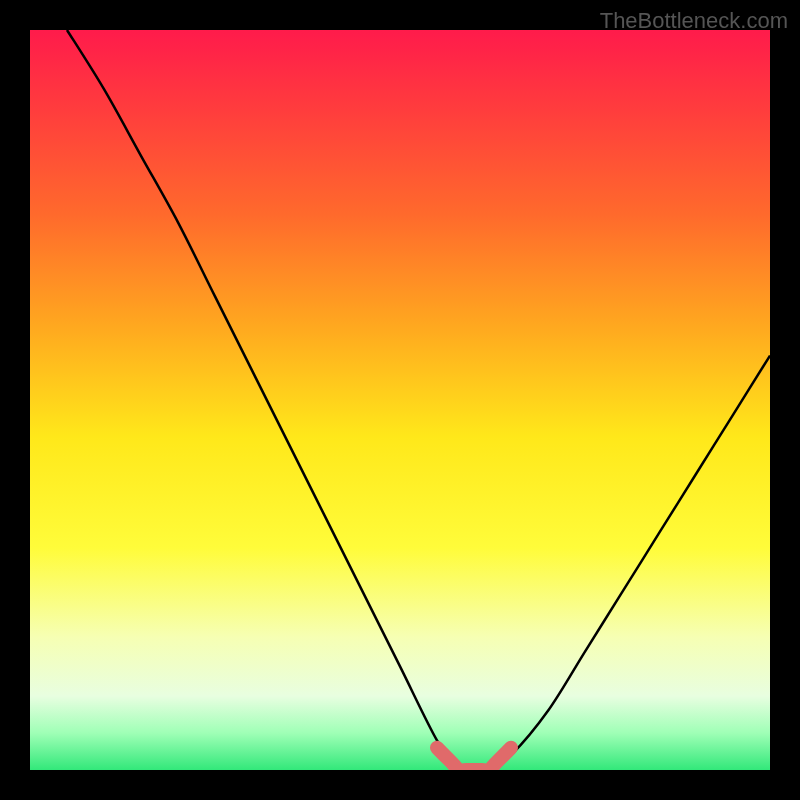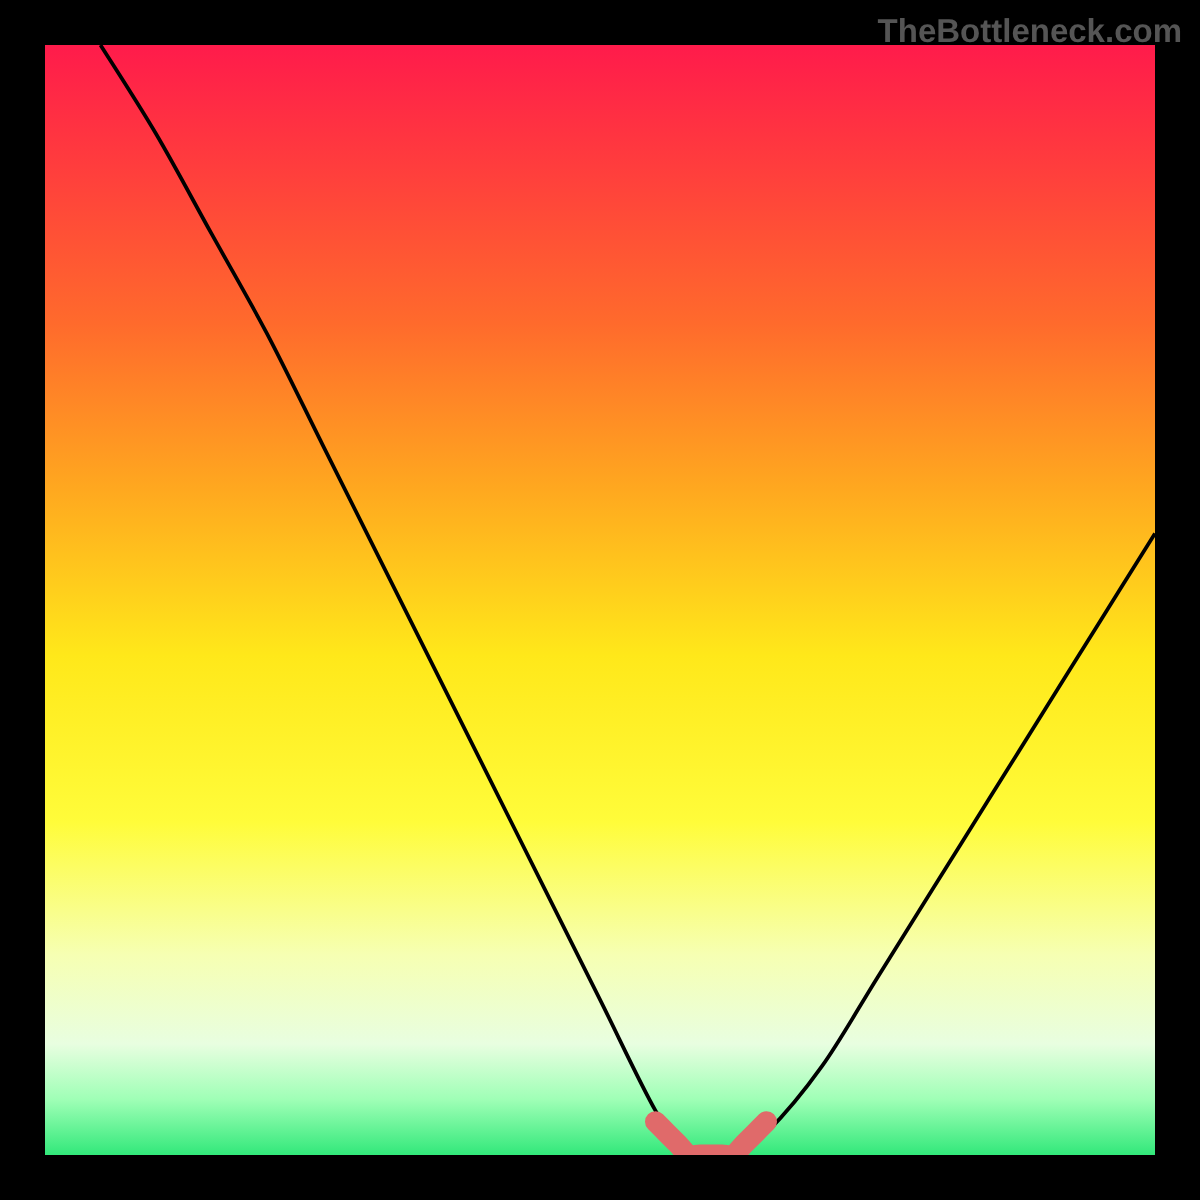--- a/index.html
+++ b/index.html
@@ -10,21 +10,21 @@
     background: #000;
     position: relative;
     font-family: Arial, sans-serif;
   }
   .watermark {
     position: absolute;
     top: 8px;
     right: 12px;
     color: #555;
     font-size: 22px;
-    font-weight: 700;
+    font-weight: 400;
     z-index: 10;
   }
   .plot-area {
     position: absolute;
     left: 30px;
     top: 30px;
     width: 740px;
     height: 740px;
     background: linear-gradient(to bottom,
       #ff1b4b 0%,

